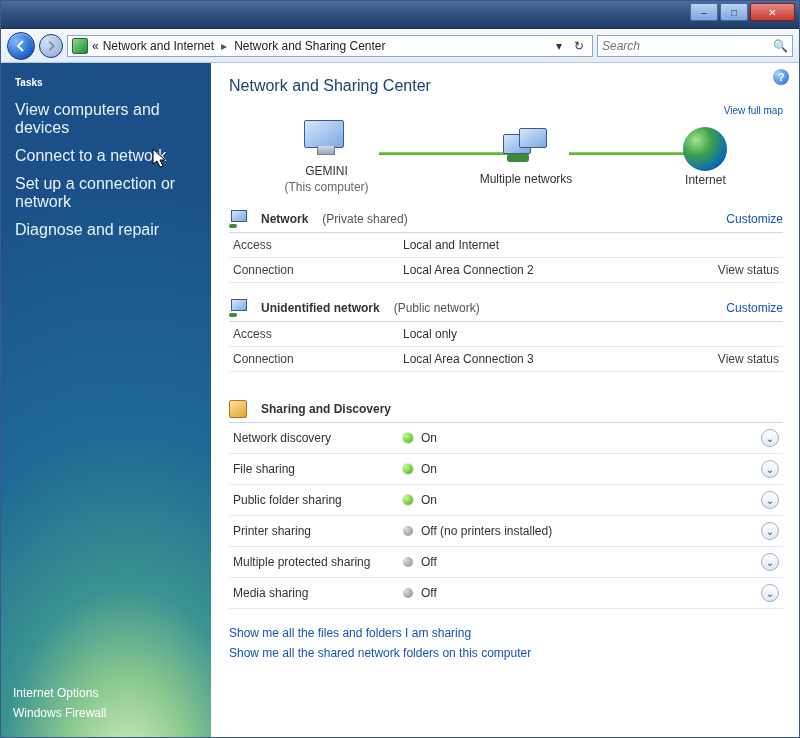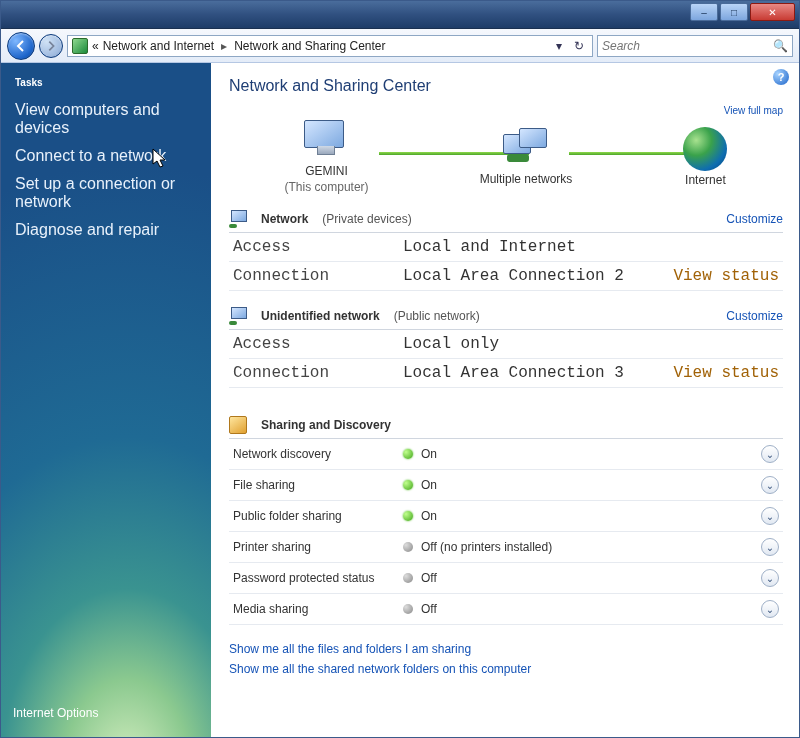--- a/index.html
+++ b/index.html
@@ -96,24 +96,24 @@
   .icon-multi .plug{position:absolute;left:4px;top:26px;width:22px;height:8px;background:#3a8a3a;border-radius:3px;}
   .icon-globe{width:44px;height:44px;border-radius:50%;background:radial-gradient(circle at 30% 30%,#a8e28f 0%,#3aa24b 35%,#0e6db0 70%,#033e74 100%);position:relative;}
   .section-hdr{display:flex;align-items:center;gap:14px;border-bottom:1px solid #d0d6df;padding:6px 0 4px;margin-top:10px;}
   .section-hdr .hicon{width:18px;height:18px;}
   .section-hdr b{font-size:12px;}
   .section-hdr .net-type{color:#555;font-weight:normal;}
   .section-hdr .customize{margin-left:auto;color:#1553b6;font-size:12px;cursor:pointer;}
   .net-icon-small{width:18px;height:16px;position:relative;display:inline-block;}
   .net-icon-small:before{content:"";position:absolute;width:14px;height:10px;background:linear-gradient(145deg,#d4e6ff,#7da9e0);border:1px solid #3c5b87;top:0;left:2px;}
   .net-icon-small:after{content:"";position:absolute;width:8px;height:4px;background:#3a8a3a;bottom:0;left:0;border-radius:2px;}
-  .row{display:flex;border-bottom:1px solid #e6eaf0;padding:5px 4px;align-items:flex-end;font-size:16px;font-family:Liberation Mono, monospace;}
+  .row{display:flex;border-bottom:1px solid #e6eaf0;padding:5px 4px;align-items:flex-end;font-size:12px;}
   .row .lbl{width:170px;color:#444;}
   .row .val{flex:1;color:#333;}
-  .row .action{color:#a16207;cursor:pointer;}
+  .row .action{color:#404040;cursor:pointer;}
   .shar-icon{width:18px;height:18px;background:linear-gradient(145deg,#ffe69e,#e0a030);border:1px solid #b0781c;border-radius:2px;display:inline-block;}
   .sd-row{display:flex;align-items:center;border-bottom:1px solid #e6eaf0;padding:6px 4px;font-size:12px;}
   .sd-row .lbl{width:170px;}
   .sd-row .led{width:10px;height:10px;border-radius:50%;margin-right:8px;flex-shrink:0;}
   .led.on{background:radial-gradient(circle at 30% 30%,#c1ff8e,#3fa517);box-shadow:0 0 2px #4fba20;}
   .led.off{background:radial-gradient(circle at 30% 30%,#ddd,#888);}
   .sd-row .val{flex:1;}
   .expander{width:18px;height:18px;border-radius:50%;border:1px solid #9fb0c7;background:linear-gradient(#fff,#e1e8f2);display:flex;align-items:center;justify-content:center;color:#3b567d;font-size:10px;cursor:pointer;}
   .bottom-links{margin-top:14px;font-size:12px;}
   .bottom-links a{display:block;color:#1553b6;padding:3px 0;cursor:pointer;}
@@ -170,20 +170,21 @@
 
     <div class="sidebar">
       <div class="tasks-title">Tasks</div>
       <a class="task-link">View computers and devices</a>
       <a class="task-link">Connect to a network</a>
       <a class="task-link">Set up a connection or network</a>
       <a class="task-link">Diagnose and repair</a>
 
       <div class="see-also">
         <a>Internet Options</a>
+        <a>Windows Firewall</a>
       </div>
 
       <svg class="cursor" width="20" height="24">
         <path d="M1 1 L1 16 L5 13 L8 19 L11 18 L8 12 L13 12 Z" fill="#fff" stroke="#000" stroke-width="1"></path>
       </svg>
     </div>
 
     <div class="content">
       <div class="help-icon">?</div>
       <h1 class="page-title">Network and Sharing Center</h1>
@@ -209,21 +210,21 @@
         </div>
         <div class="map-node">
           <div class="icon-globe"></div>
           <span>Internet</span>
         </div>
       </div>
 
       <div class="section-hdr">
         <span class="hicon net-icon-small"></span>
         <b>Network</b>
-        <span class="net-type">(Private devices)</span>
+        <span class="net-type">(Private shared)</span>
         <span class="customize">Customize</span>
       </div>
       <div class="row">
         <span class="lbl">Access</span>
         <span class="val">Local and Internet</span>
       </div>
       <div class="row">
         <span class="lbl">Connection</span>
         <span class="val">Local Area Connection 2</span>
         <span class="action">View status</span>
@@ -268,21 +269,21 @@
             <span class="val">On</span>
             <span class="expander">⌄</span>
           </div>
           <div class="sd-row">
             <span class="lbl">Printer sharing</span>
             <span class="led off"></span>
             <span class="val">Off (no printers installed)</span>
             <span class="expander">⌄</span>
           </div>
           <div class="sd-row">
-            <span class="lbl">Password protected status</span>
+            <span class="lbl">Multiple protected sharing</span>
             <span class="led off"></span>
             <span class="val">Off</span>
             <span class="expander">⌄</span>
           </div>
           <div class="sd-row">
             <span class="lbl">Media sharing</span>
             <span class="led off"></span>
             <span class="val">Off</span>
             <span class="expander">⌄</span>
           </div>

